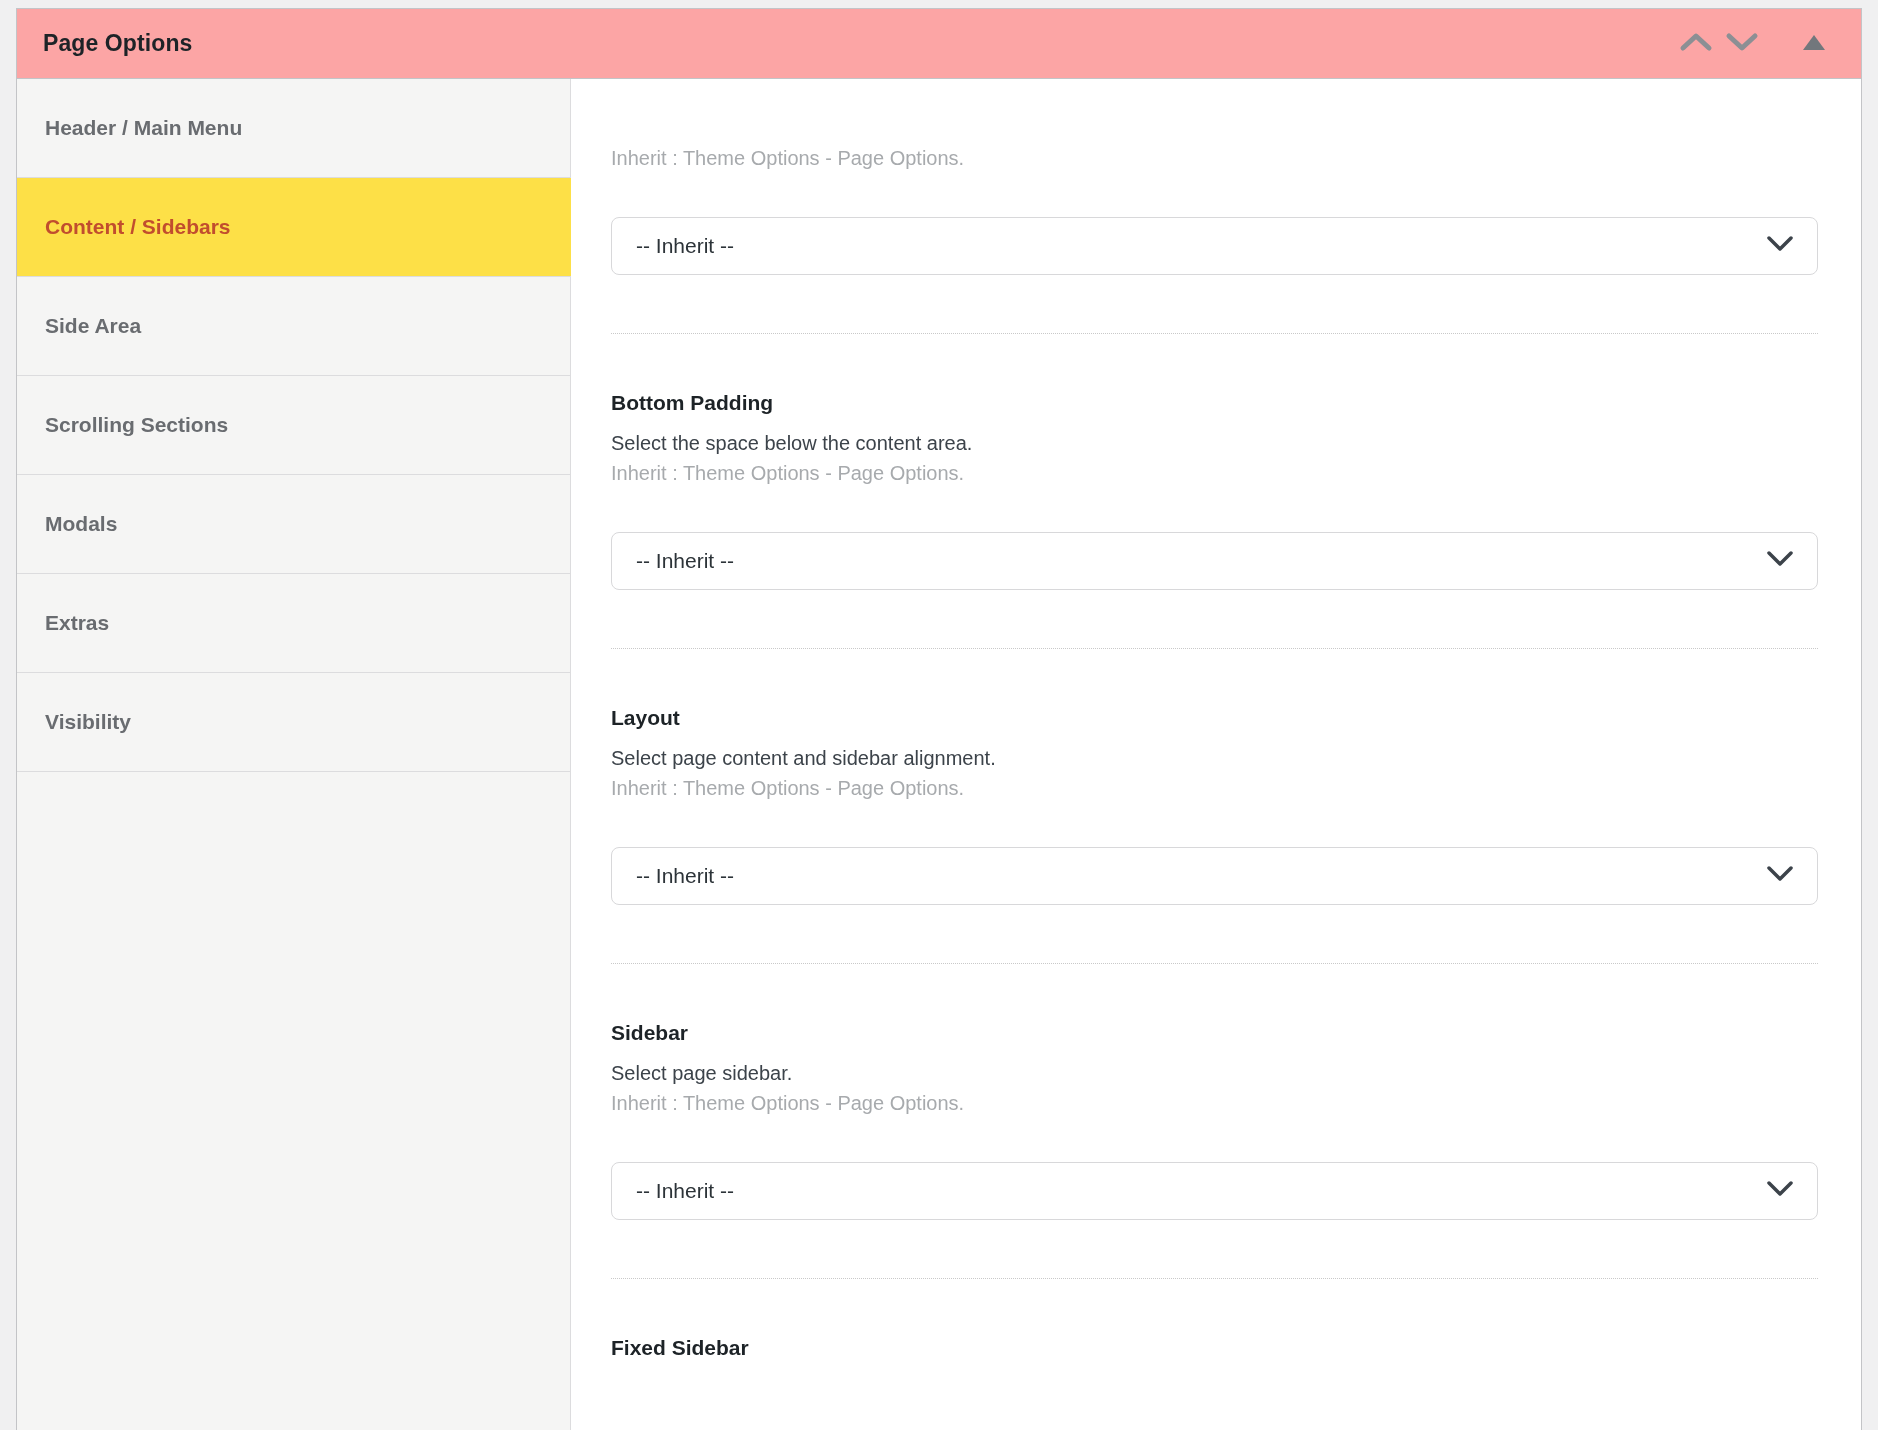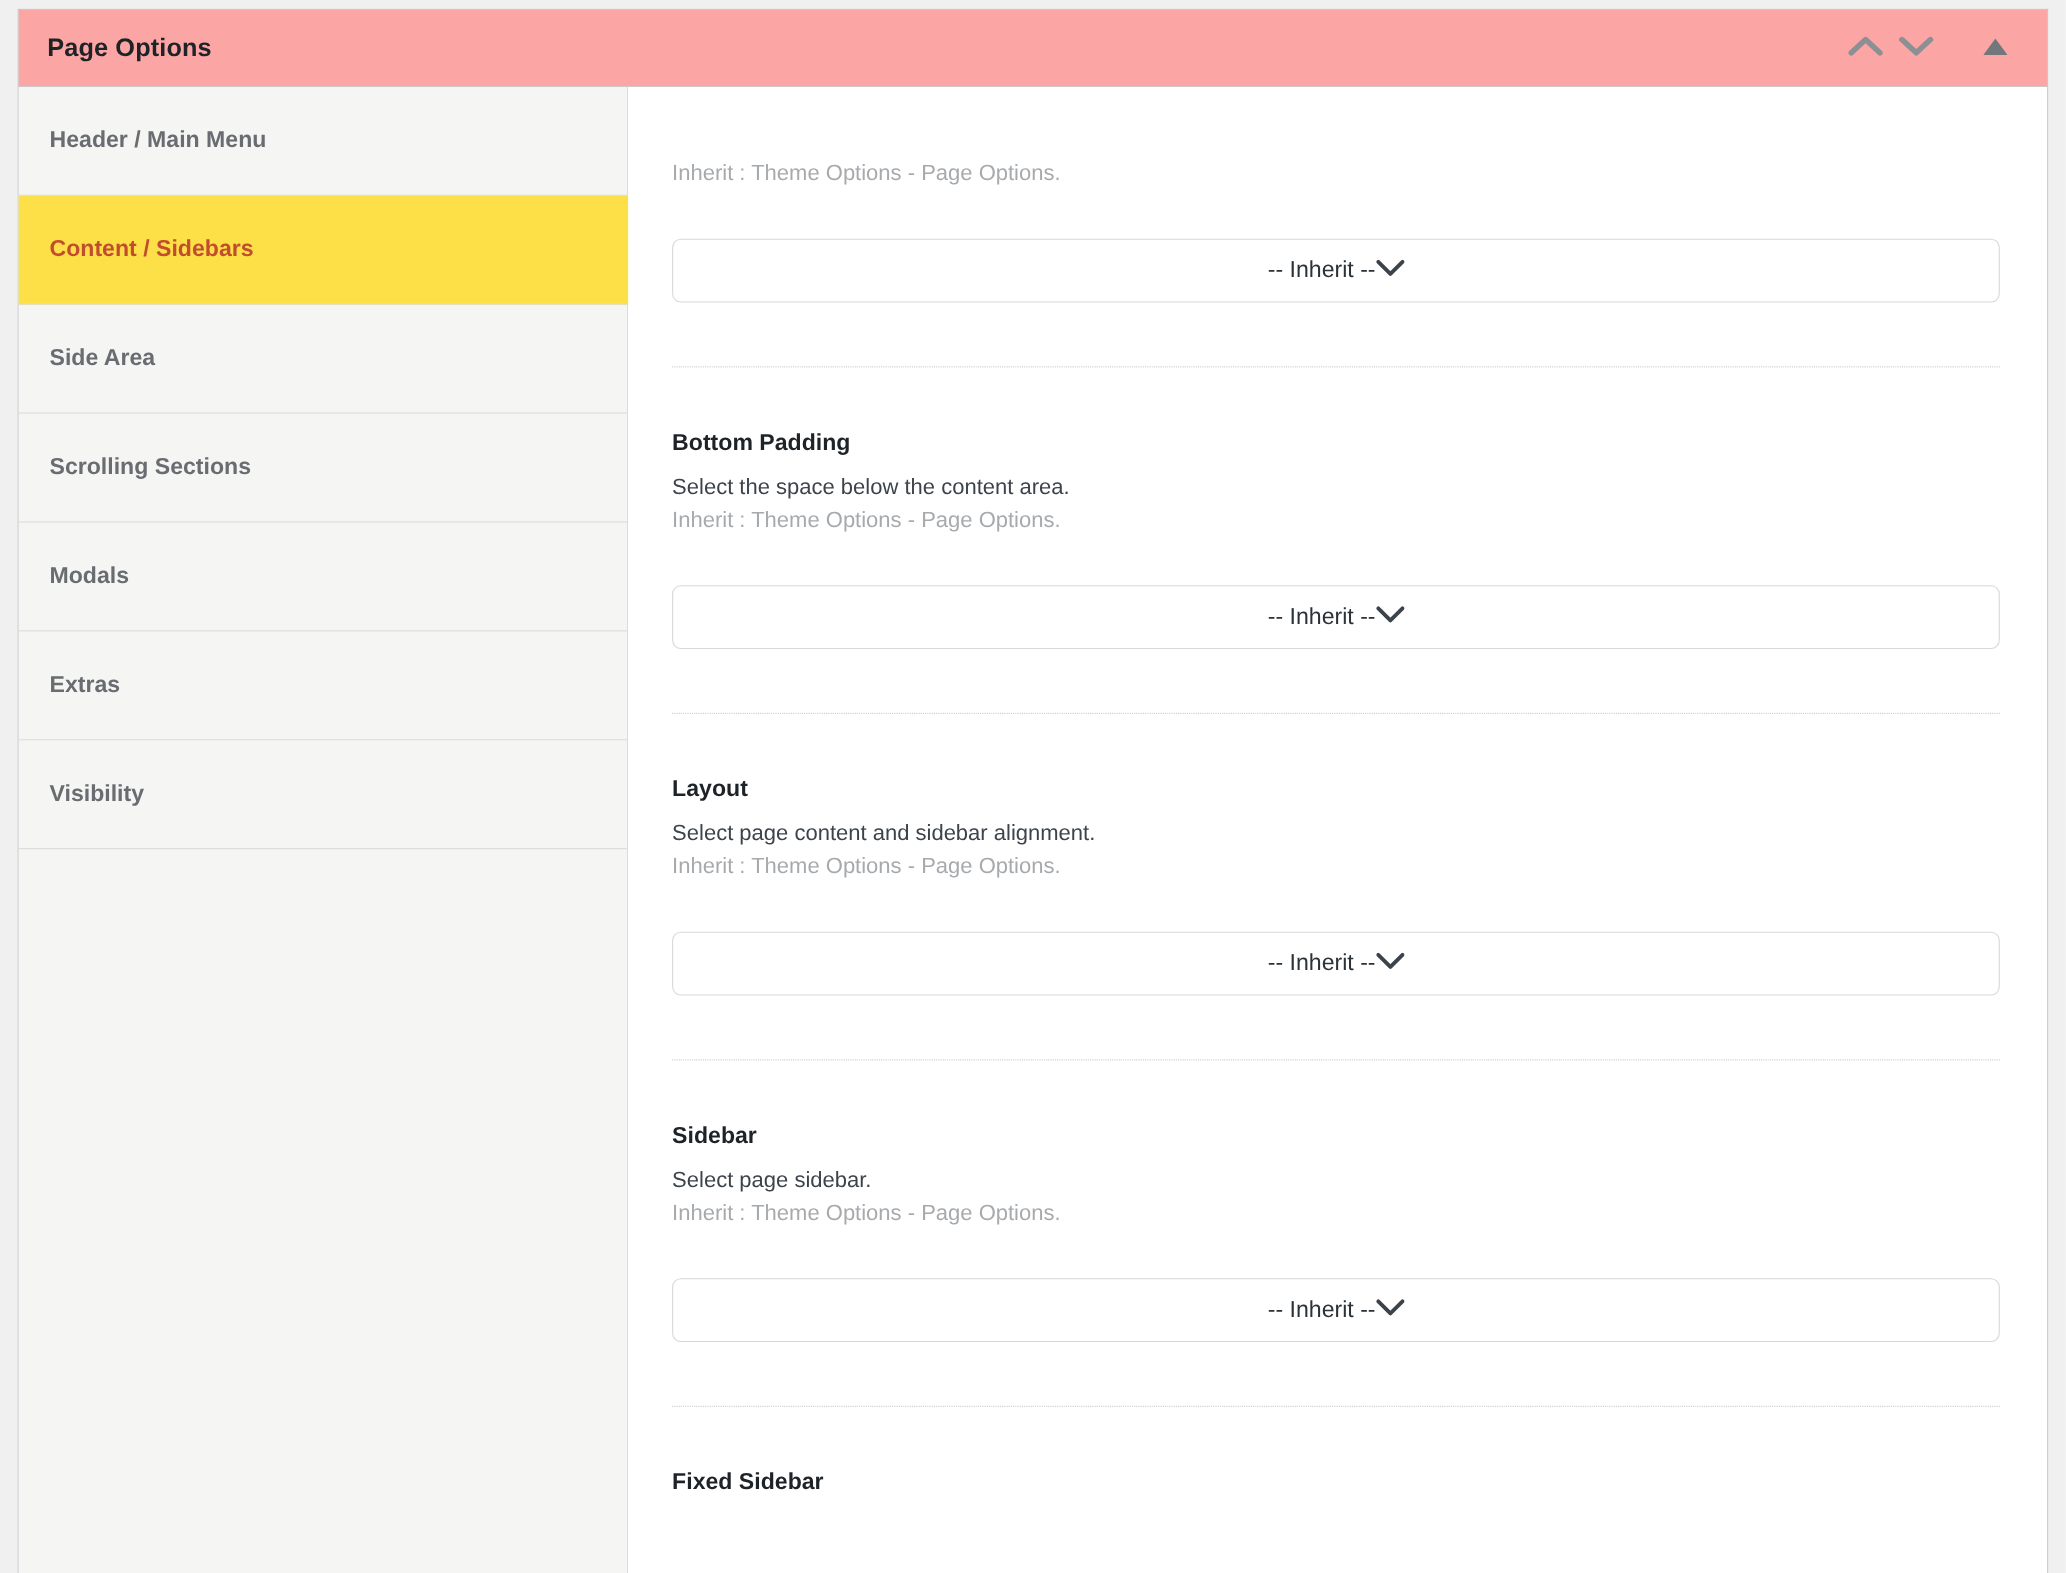--- a/index.html
+++ b/index.html
@@ -106,21 +106,21 @@
     color: #a7aaad;
   }
   .select-control {
     margin-top: 44px;
     height: 58px;
     background: #fff;
     border: 1px solid #d8d8da;
     border-radius: 8px;
     display: flex;
     align-items: center;
-    justify-content: center;
+    justify-content: space-between;
     padding: 0 24px;
     cursor: pointer;
   }
   .select-value {
     font-size: 21px;
     color: #2c3338;
   }
   .select-chevron { flex-shrink: 0; }
 </style>
 </head>

